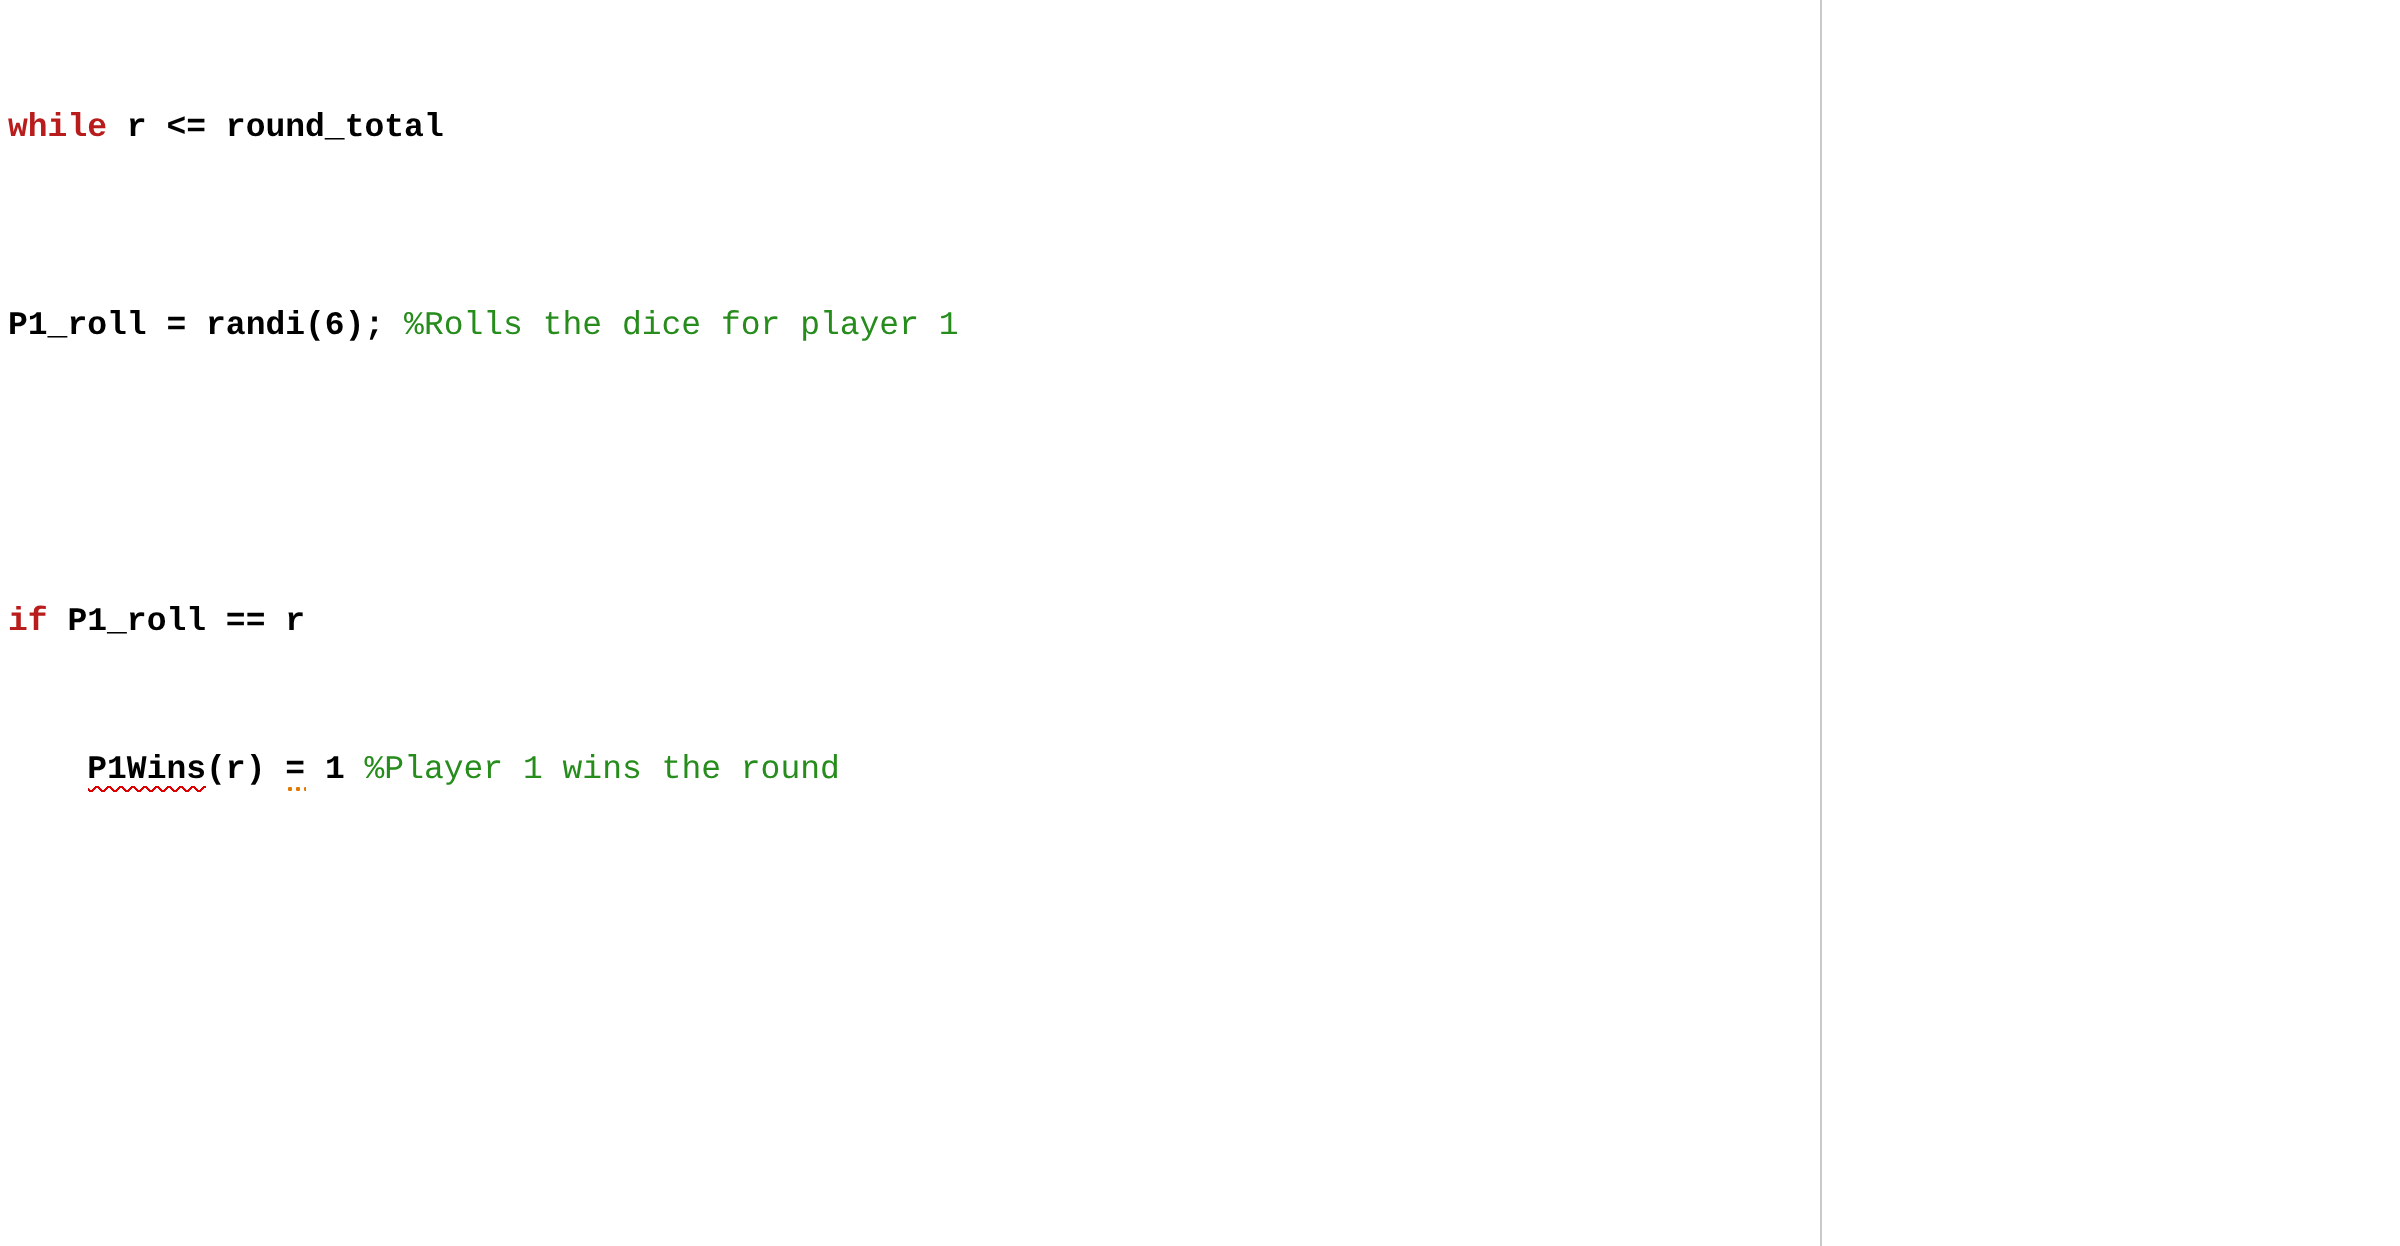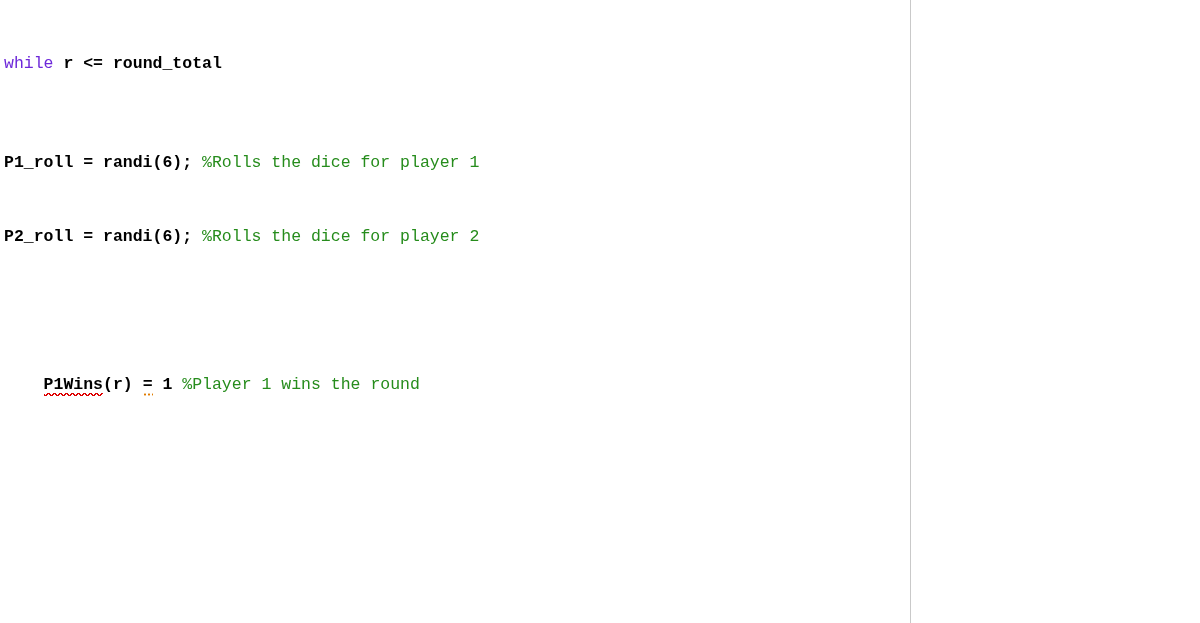--- a/index.html
+++ b/index.html
@@ -14,21 +14,21 @@
     height: 623px;
     overflow: hidden;
     position: relative;
   }
   .editor {
     padding: 2px 4px 4px 4px;
     white-space: pre;
     font-family: Consolas, "Courier New", monospace;
   }
   .line { display: block; white-space: pre; }
-  .kw { color: #6d28d9; }         
+  .kw { color: #b91c1c; font-weight: bold; }         
   .cm { color: #268c1c; }        
   .plain { color: #000; font-weight: bold; }
   .squig-r {
     
     background-image:
       linear-gradient(135deg, transparent 0 40%, #d00 40% 60%, transparent 60% 100%),
       linear-gradient(45deg,  transparent 0 40%, #d00 40% 60%, transparent 60% 100%);
     background-size: 6px 3px, 6px 3px;
     background-position: 0 100%, 3px 100%;
     background-repeat: repeat-x;
@@ -58,24 +58,24 @@
 
 <div class="vrule"></div>
 
 <div class="editor">
 
 <span class="line"><span class="kw">while</span><span class="plain"> r &lt;= round_total</span></span>
 
 
 <span class="line"><span class="plain">P1_roll = randi(6); </span><span class="cm">%Rolls the dice for player 1</span></span>
 
-<span class="line"><span class="plain">P2_roll = randi(6); </span><span class="cm">%Rolls the dice for player 2</span></span>
 
 
 
+<span class="line"><span class="kw">if</span><span class="plain"> P1_roll == r</span></span>
 
 <span class="line">    <span class="plain squig-r">P1Wins</span><span class="plain">(r) </span><span class="plain squig-o">=</span><span class="plain"> 1 </span><span class="cm">%Player 1 wins the round</span></span>
 
 
 
 
 
 
 
 

